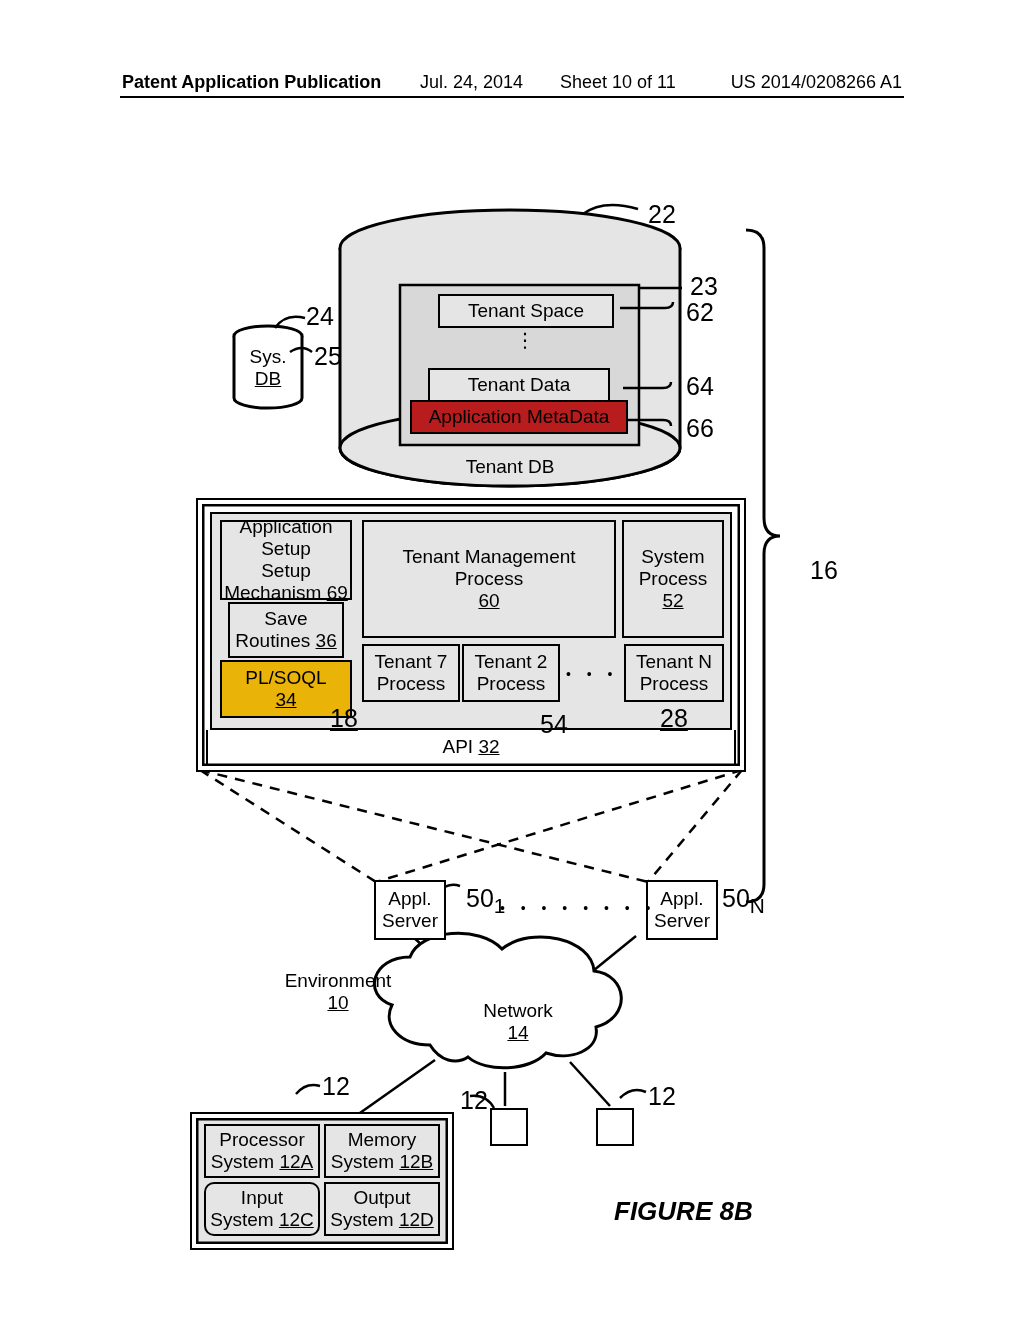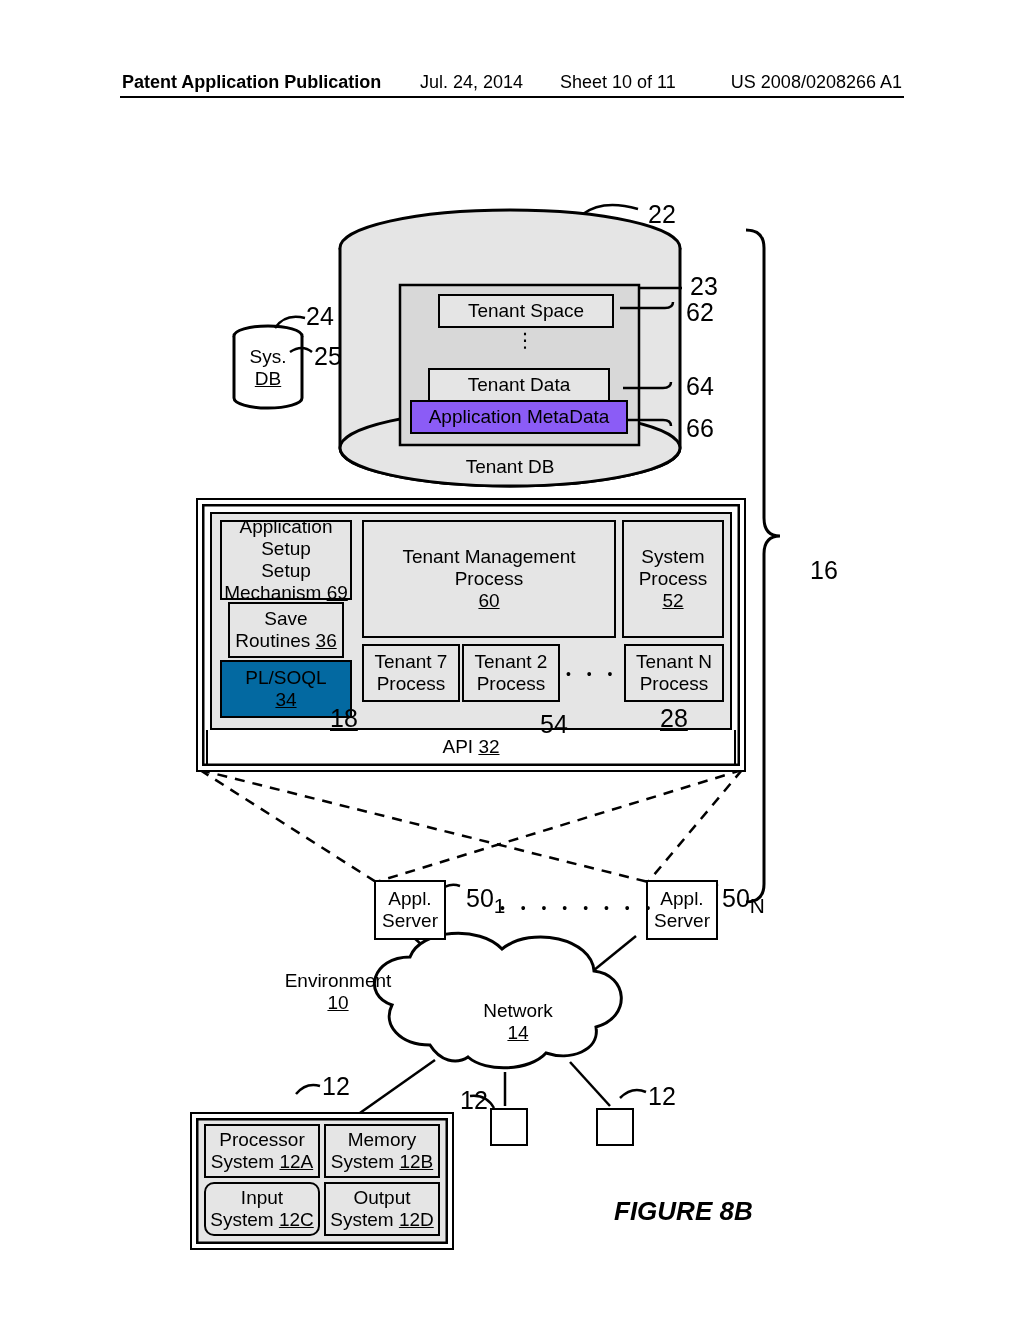--- a/index.html
+++ b/index.html
@@ -57,21 +57,21 @@
 </style>
 </head>
 <body>
 
 <div class="page">
 
   <div class="abs hdr">
     <span class="abs hdr-left">Patent Application Publication</span>
     <span class="abs hdr-mid">Jul. 24, 2014</span>
     <span class="abs" style="left:560px; top:0;">Sheet 10 of 11</span>
-    <span class="abs hdr-right">US 2008/0208266 A1</span>
+    <span class="abs hdr-right">US 2014/0208266 A1</span>
     <div class="hdr-line"></div>
   </div>
 
   <svg class="overlay" viewBox="0 0 1024 1320">
 
     <g>
       <ellipse cx="510" cy="248" rx="170" ry="38" fill="#e5e5e5" stroke="#000" stroke-width="3"></ellipse>
       <rect x="340" y="248" width="340" height="200" fill="#e5e5e5" stroke="none"></rect>
       <path d="M340 248 v200" stroke="#000" stroke-width="3" fill="none"></path>
       <path d="M680 248 v200" stroke="#000" stroke-width="3" fill="none"></path>
@@ -165,21 +165,21 @@
   <div class="abs outline center lbl" style="left:438px; top:294px; width:172px; height:30px; background:#e5e5e5;">
     <span>Tenant Space</span>
   </div>
 
   <div class="abs" style="left:515px; top:328px; font-size:20px;">⋮</div>
 
   <div class="abs" style="left:410px; top:368px; width:218px;">
     <div class="outline center lbl" style="height:30px; background:#e5e5e5; margin:0 auto; width:178px;">
       <span>Tenant Data</span>
     </div>
-    <div class="outline center lbl" style="height:30px; background:#8b5cf6; margin-top:-2px;">
+    <div class="outline center lbl" style="height:30px; background:#b91c1c; margin-top:-2px;">
       <span>Application MetaData</span>
     </div>
   </div>
 
   <div class="abs lbl" style="left:246px; top:346px; width:44px;">
     <span>Sys.</span><br>
     <span class="u">DB</span>
   </div>
 
   <div class="abs ref" style="left:648px; top:200px;">22</div>
@@ -197,21 +197,21 @@
   <div class="abs outline center col lbl" style="left:220px; top:520px; width:128px; height:76px; background:#e5e5e5;">
     <span>Application Setup</span>
 
     <span>Setup</span>
     <span><span>Mechanism</span> <span class="u">69</span></span>
   </div>
   <div class="abs outline center col lbl" style="left:228px; top:602px; width:112px; height:52px; background:#e5e5e5;">
     <span>Save</span>
     <span><span>Routines</span> <span class="u">36</span></span>
   </div>
-  <div class="abs outline center col lbl" style="left:220px; top:660px; width:128px; height:54px; background:#0369a1;">
+  <div class="abs outline center col lbl" style="left:220px; top:660px; width:128px; height:54px; background:#eab308;">
     <span>PL/SOQL</span>
     <span class="u">34</span>
   </div>
   <div class="abs ref u" style="left:330px; top:704px;text-decoration:underline;">18</div>
 
   <div class="abs outline center col lbl" style="left:362px; top:520px; width:250px; height:114px; background:#e5e5e5;">
     <span>Tenant Management</span>
     <span>Process</span>
     <span class="u">60</span>
   </div>

